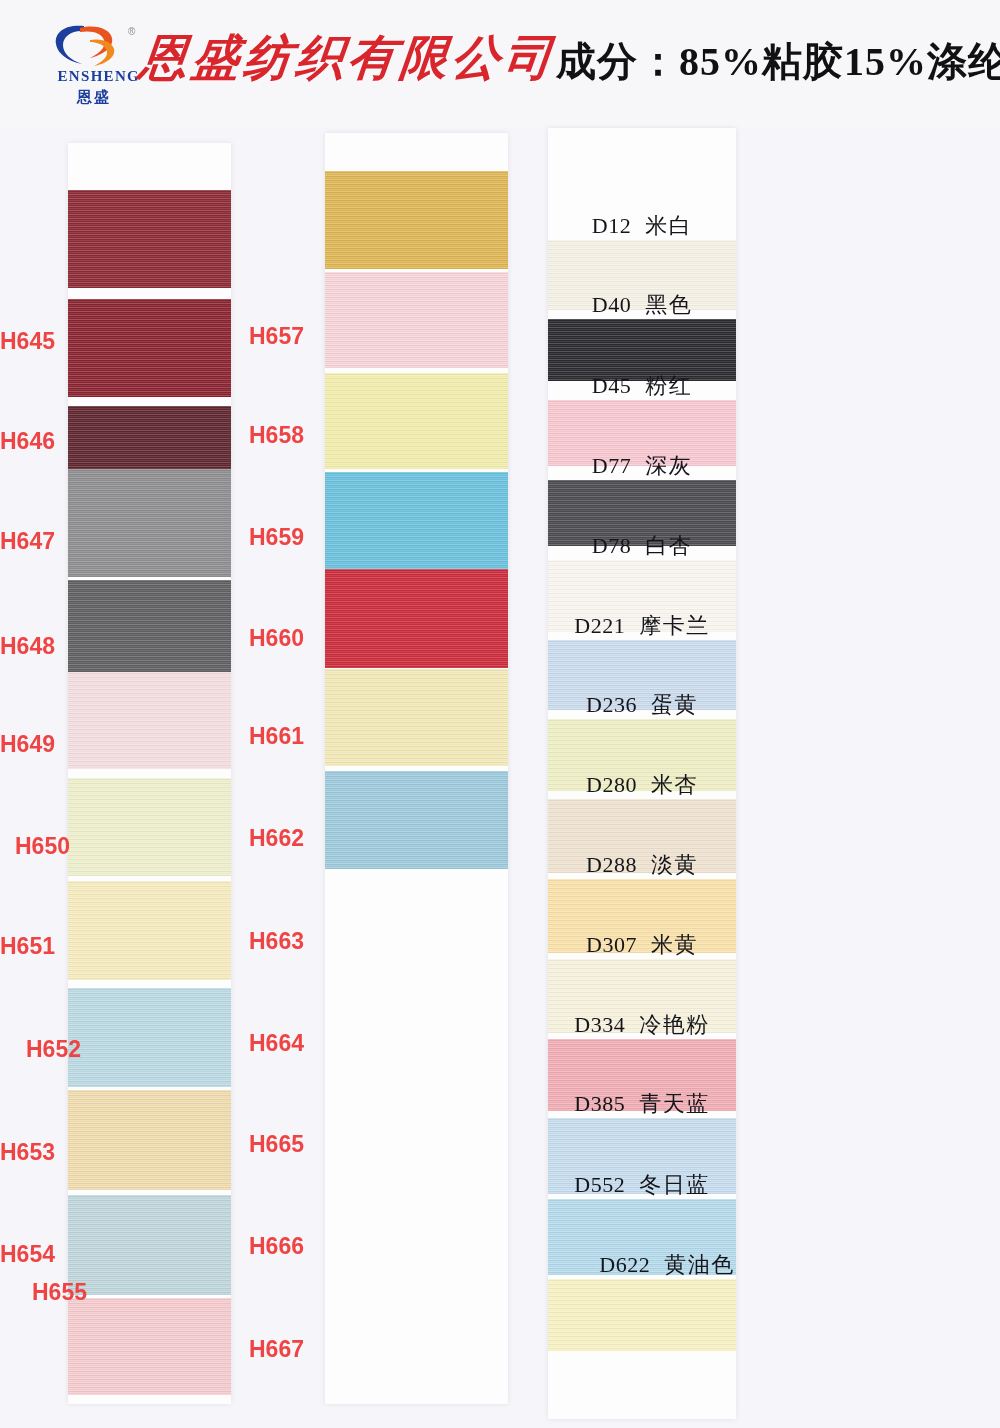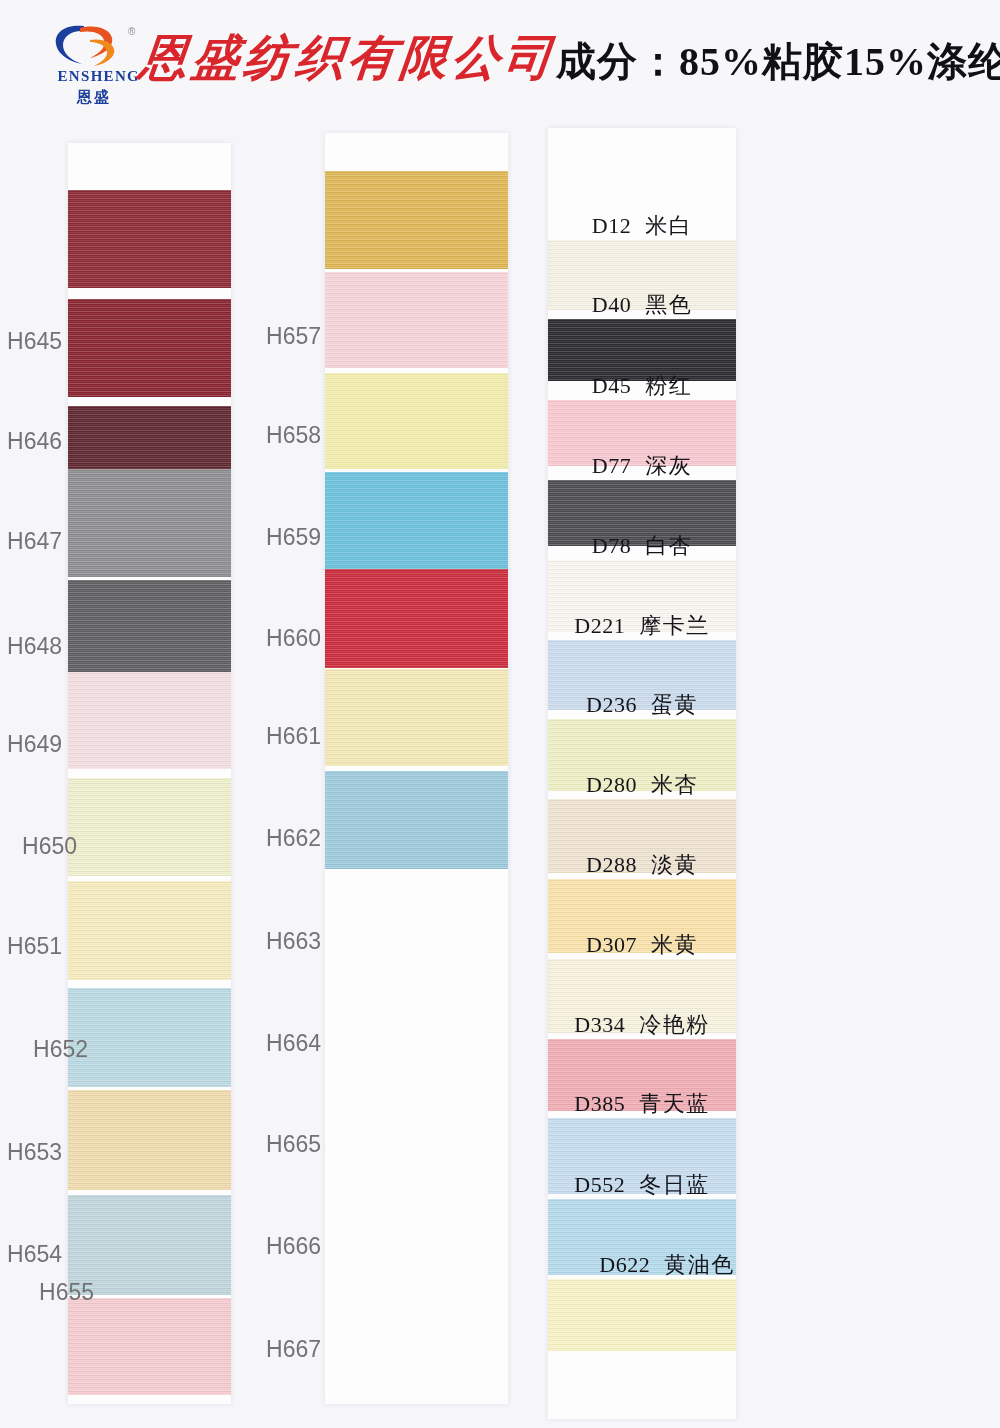--- a/index.html
+++ b/index.html
@@ -81,23 +81,22 @@
       rgba(255,255,255,.10) 2px,
       rgba(255,255,255,.10) 3px,
       rgba(0,0,0,.02) 3px,
       rgba(0,0,0,.02) 4px);
     pointer-events:none;
   }
 
   
   .side-label{
     position:absolute;
-    font-weight:normal;font-size:23px;
-    color:#737373;
-    text-align:right;
+    font-weight:bold;font-size:23px;
+    color:#ef4444;
     white-space:nowrap;
   }
   #col1-labels .side-label{width:62px;left:-68px;}
   #col2-labels .side-label{width:72px;left:-76px;}
 
   
   .inner-label{
     position:absolute;left:0;width:100%;
     text-align:center;
     font-size:22px;font-weight:500;

